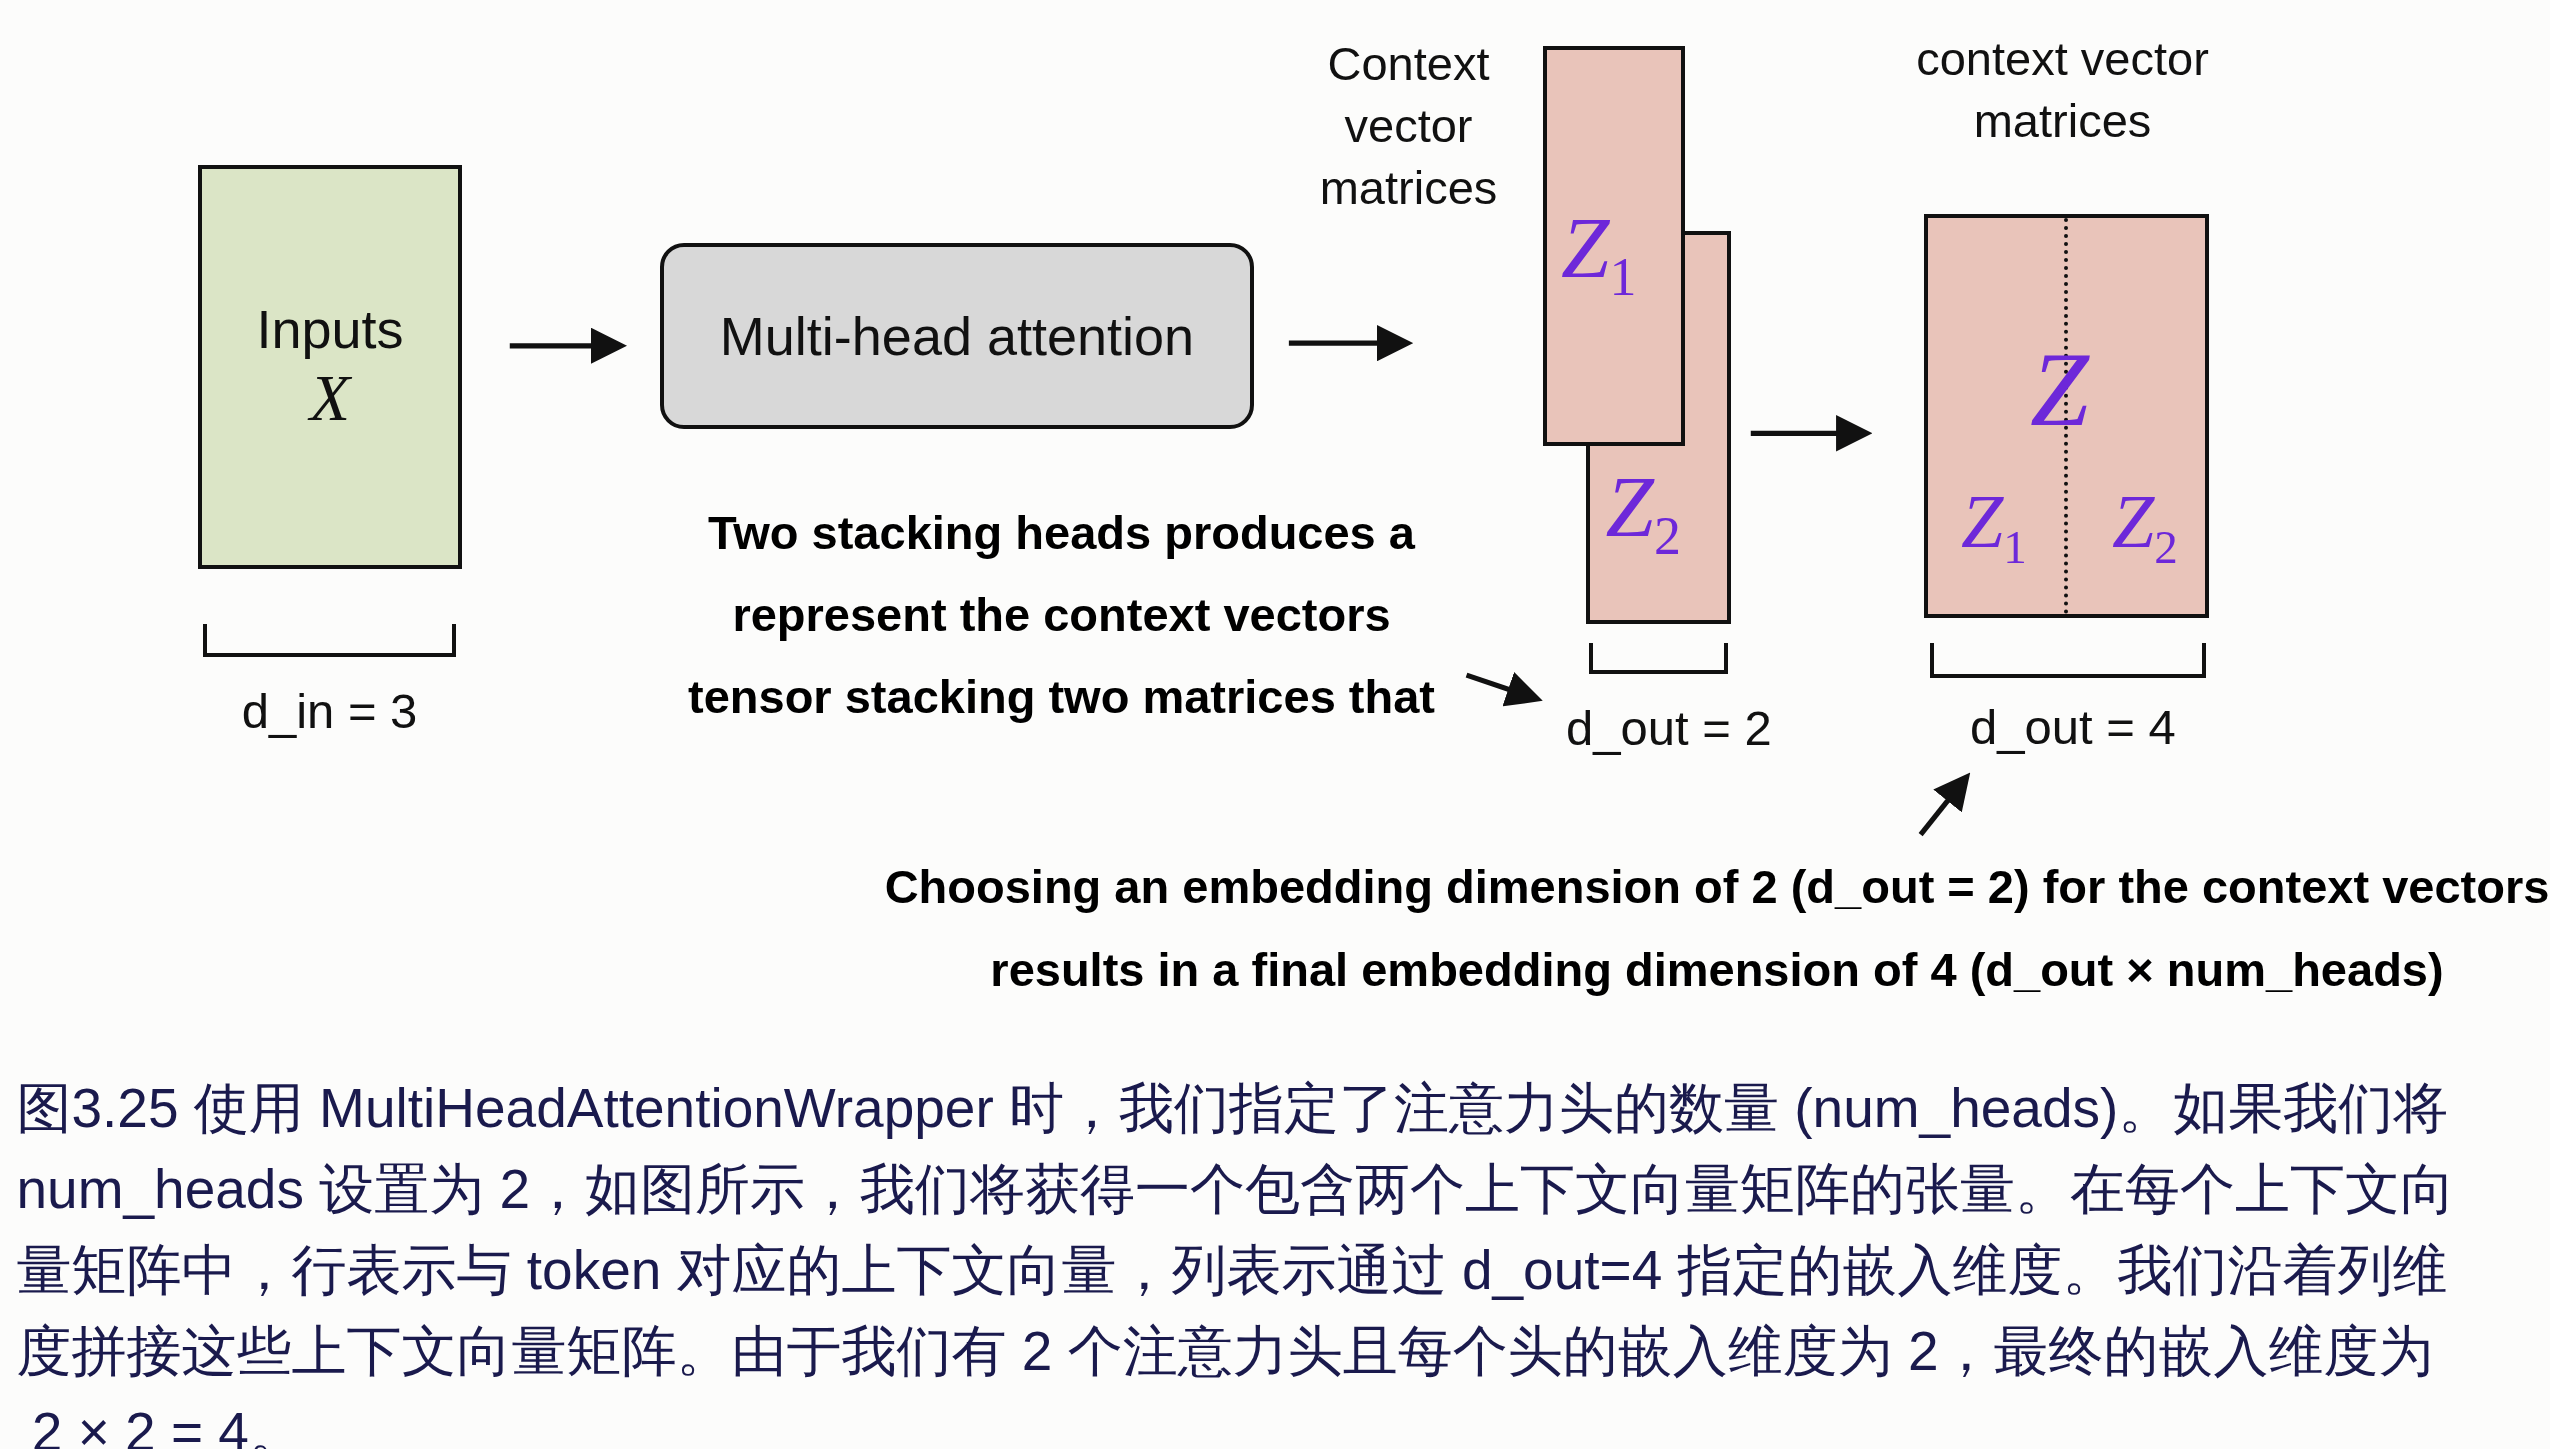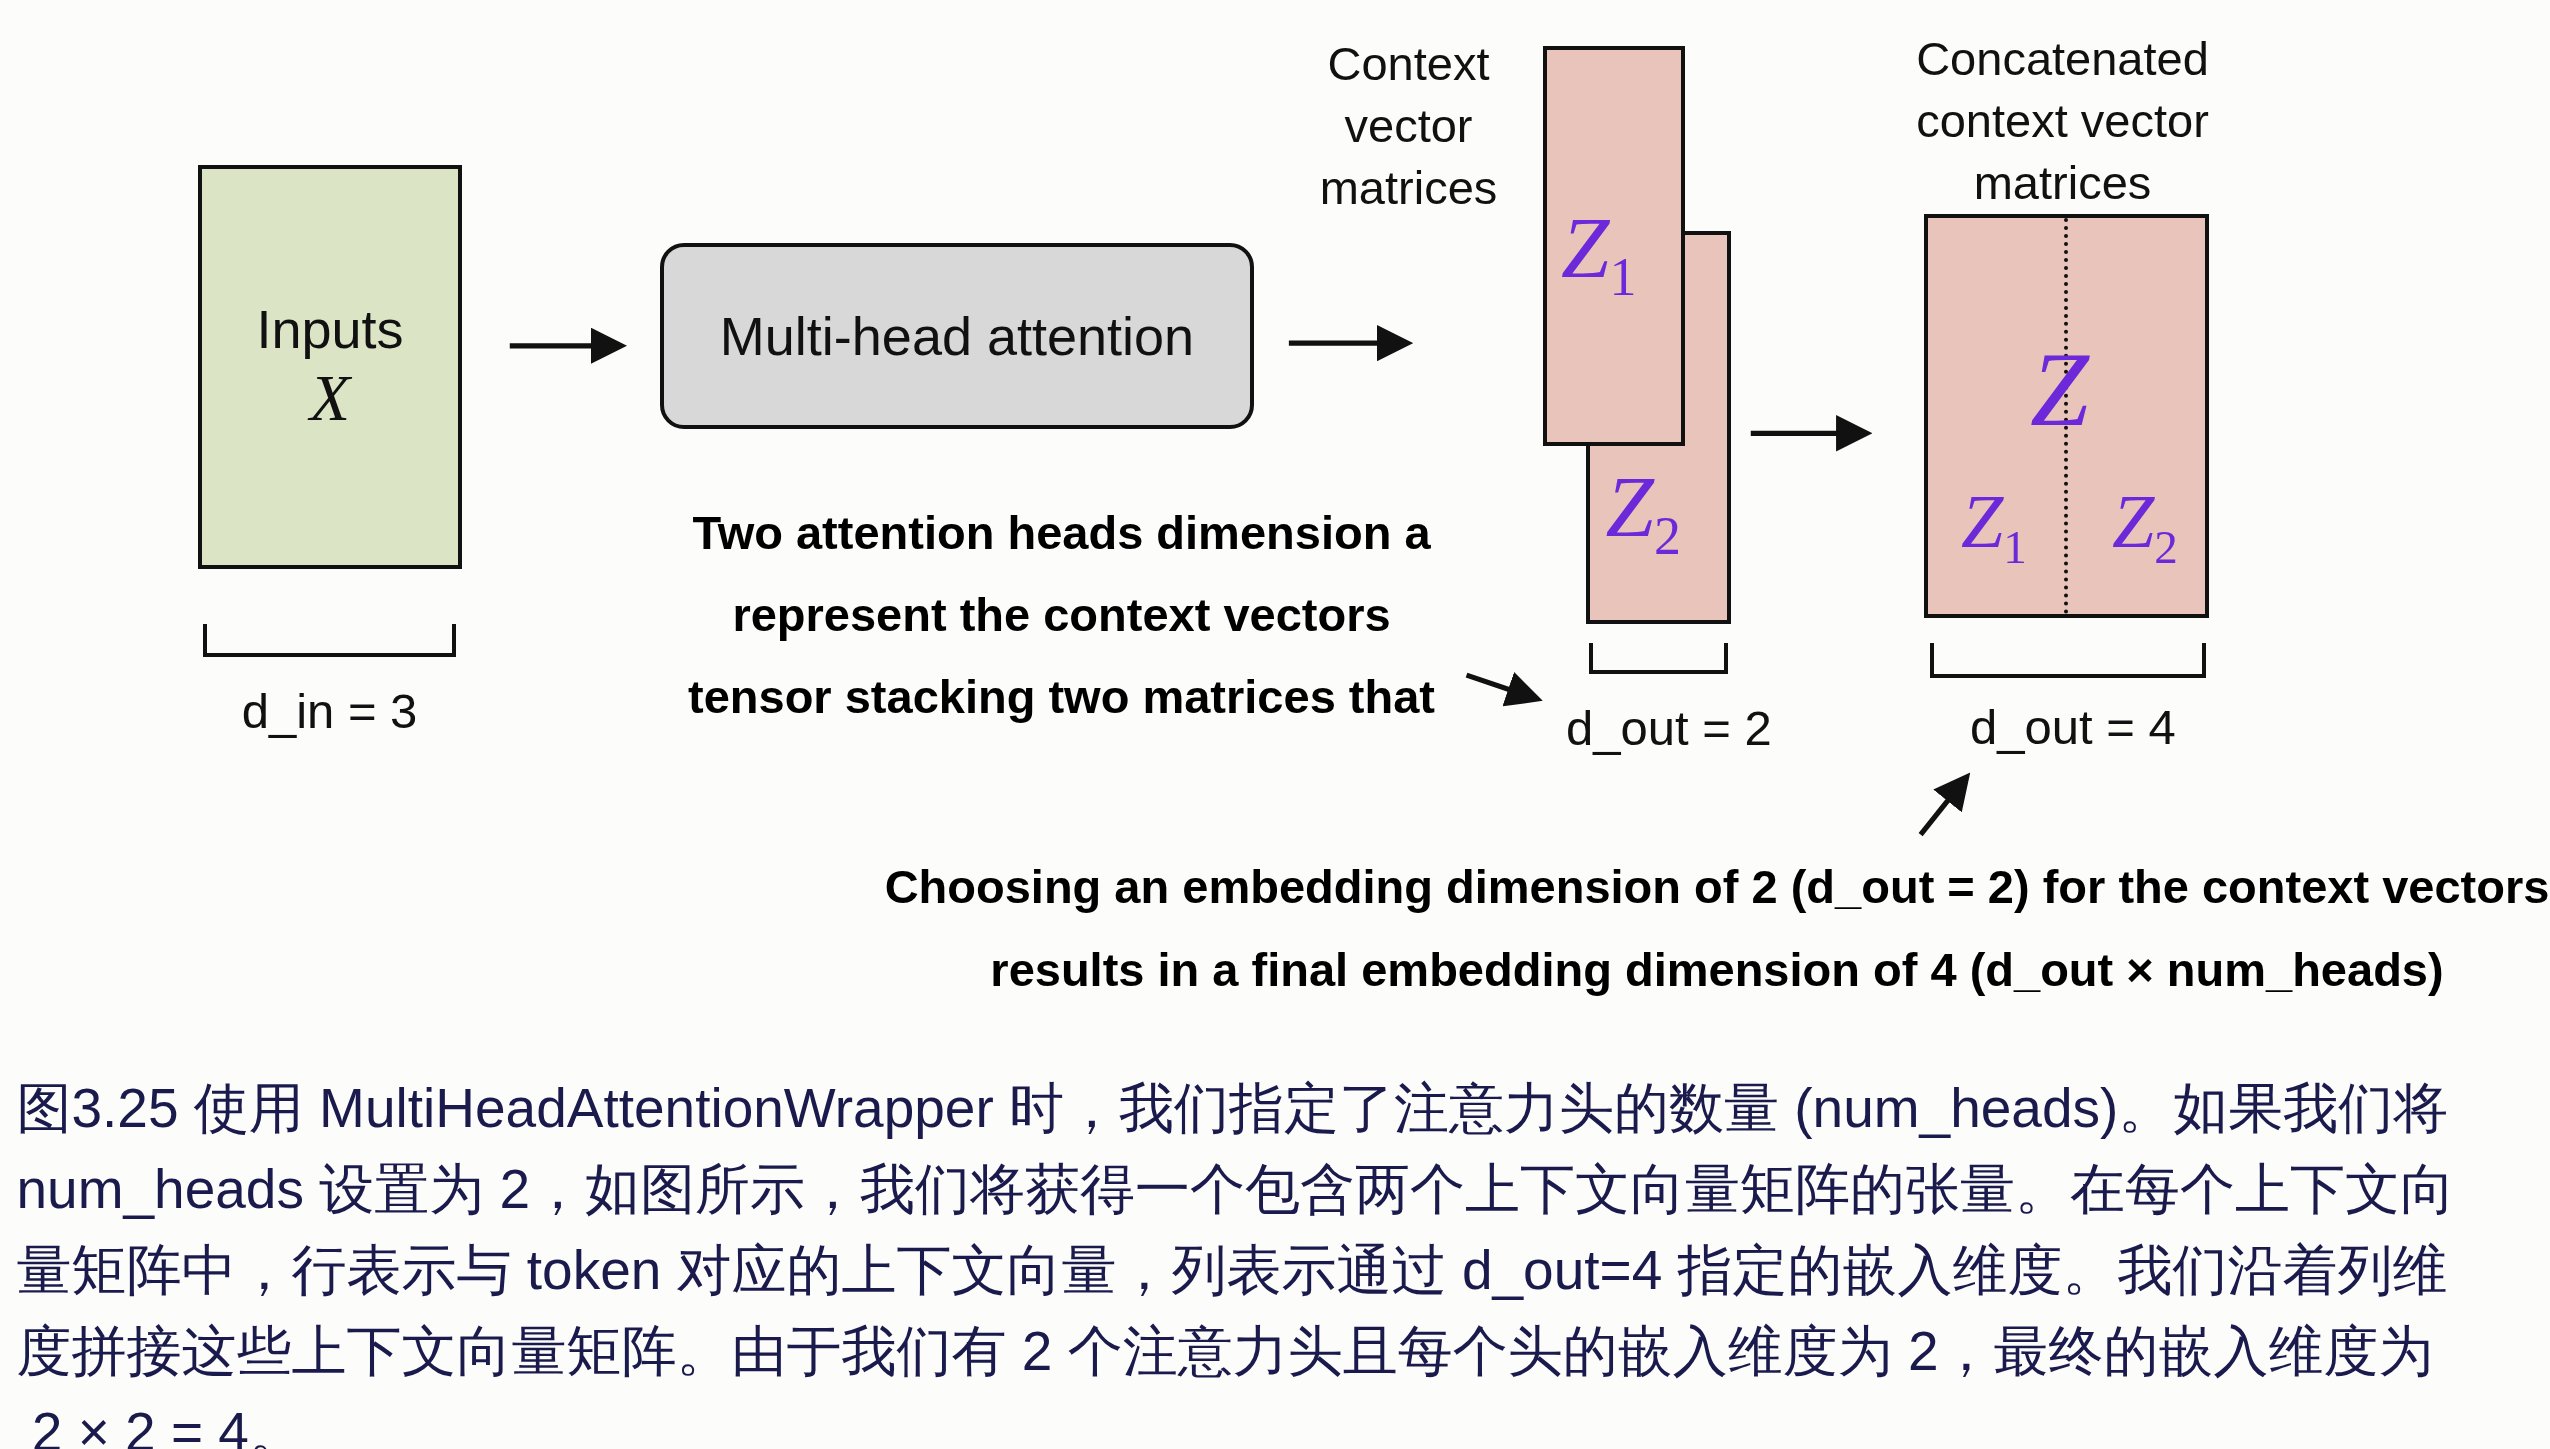--- a/index.html
+++ b/index.html
@@ -34,21 +34,21 @@
     <div class="t2">X</div>
   </div>
   <div class="bracket" style="left:203px;top:624px;width:253px;height:33px;"></div>
   <div class="lbl center-lbl" style="left:208px;top:683px;width:243px;">d_in = 3</div>
 
   <div class="box mha-box">
     <span>Multi-head attention</span>
   </div>
 
   <div class="note" style="left:666px;top:492px;width:791px;">
-    <div>Two attention heads dimension a</div>
+    <div>Two stacking heads produces a</div>
     <div>represent the context vectors</div>
     <div>tensor stacking two matrices that</div>
   </div>
 
   <div class="lbl center-lbl" style="left:1300px;top:33px;width:217px;font-size:47px;line-height:62px;white-space:normal;">
     <div>Context</div>
     <div>vector</div>
     <div>matrices</div>
   </div>
 
@@ -59,21 +59,20 @@
   </div>
   <div class="matrix" style="left:1543px;top:46px;width:142px;height:400px;z-index:2;">
     <span class="z-label" style="position:absolute;left:14px;top:147px;font-size:87px;">
       <span>Z</span><sub>1</sub>
     </span>
   </div>
   <div class="bracket" style="left:1589px;top:643px;width:139px;height:31px;"></div>
   <div class="lbl" style="left:1566px;top:700px;">d_out = 2</div>
 
   <div class="lbl center-lbl" style="left:1872px;top:28px;width:381px;font-size:47px;line-height:62px;white-space:normal;">
-    <div>Concatenated</div>
     <div>context vector</div>
     <div>matrices</div>
   </div>
 
   <div class="matrix" style="left:1924px;top:214px;width:285px;height:404px;z-index:2;">
     <div class="concat-divider"></div>
     <span class="z-label" style="position:absolute;left:102px;top:111px;font-size:106px;z-index:3;">
       <span>Z</span>
     </span>
     <span class="z-label" style="position:absolute;left:33px;top:260px;font-size:76px;">

